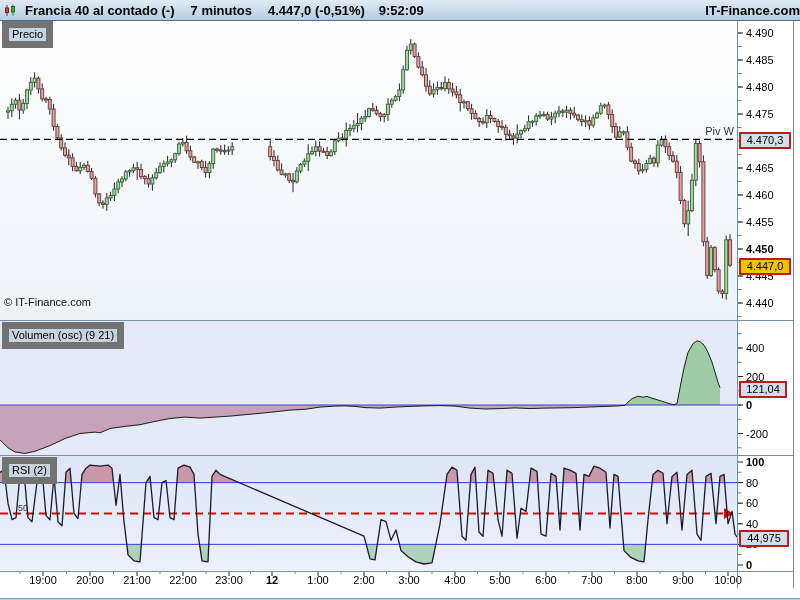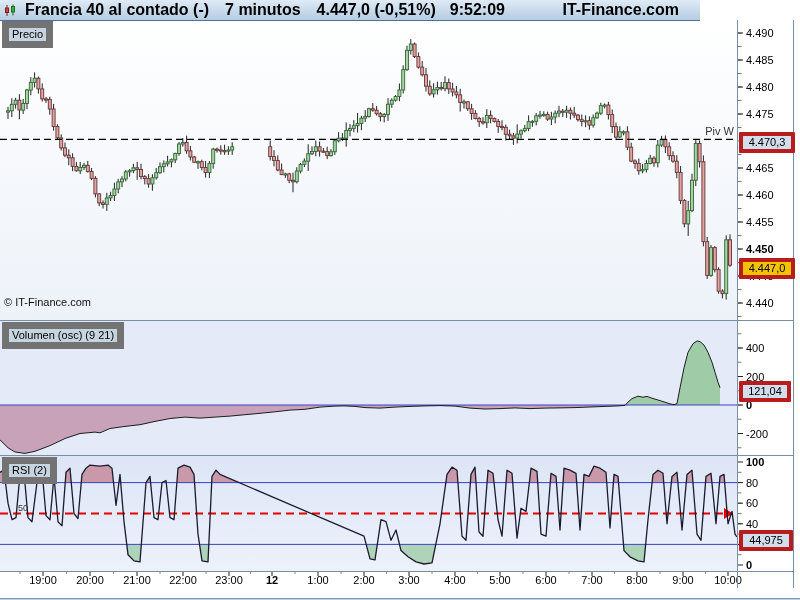--- a/index.html
+++ b/index.html
@@ -1,34 +1,34 @@
 <!DOCTYPE html>
 <html><head>
 <meta charset="utf-8">
 <style>
   html,body{margin:0;padding:0;background:#fff;}
   .app{position:relative;width:800px;height:600px;background:#fff;overflow:hidden;
        font-family:"Liberation Sans",sans-serif;-webkit-font-smoothing:antialiased;}
   #chart-svg{position:absolute;top:0;left:0;z-index:1;}
   svg text{font-family:"Liberation Sans",sans-serif;}
-  .topbar{position:absolute;top:0;left:0;width:700px;height:20px;z-index:10;
+  .topbar{position:absolute;top:0;left:0;width:800px;height:20px;z-index:10;
           background:linear-gradient(#dfeaf5,#b4cde2);border-bottom:1px solid #4f7096;
-          display:flex;align-items:center;font-size:16px;font-weight:bold;color:#000;}
+          display:flex;align-items:center;font-size:13px;font-weight:bold;color:#000;}
   .topbar .ci{margin:0 8px 0 4px;display:flex;align-items:center;}
   .topbar .t-instr{margin-right:16px;}
   .topbar .t-tf{margin-right:16px;}
   .topbar .t-px{margin-right:14px;}
-  .topbar .t-brand{margin-left:auto;margin-right:21px;}
+  .topbar .t-brand{margin-left:auto;margin-right:0;}
   .tab{position:absolute;left:2px;z-index:6;background:#c6d4e0;border:7px solid #737373;
        font-size:11px;line-height:13px;padding:0 3px;color:#000;}
   .tab.price{top:21px;}
   .tab.vol{top:322px;}
   .tab.rsi{top:457px;}
   .vbox{position:absolute;left:739px;height:13px;line-height:13px;text-align:center;
-        font-size:11px;color:#000;border:4px solid #b91c1c;background:#d2deec;z-index:7;border-radius:1px;}
+        font-size:11px;color:#000;border:2px solid #b91c1c;background:#d2deec;z-index:7;border-radius:1px;}
   .vbox.pivot{top:132px;width:48px;}
   .vbox.last{top:258px;width:48px;background:#f4c300;}
   .vbox.volv{top:381px;width:44px;}
   .vbox.rsiv{top:530px;width:46px;}
   .watermark{position:absolute;left:4px;top:296px;font-size:11px;color:#111;z-index:5;}
   .pivw{position:absolute;left:686px;top:125px;width:48px;text-align:right;
         font-size:11px;color:#333;z-index:5;}
   .fifty{position:absolute;left:2px;top:503px;font-size:9px;color:#333;z-index:5;padding-left:16px;}
 </style>
 </head>

